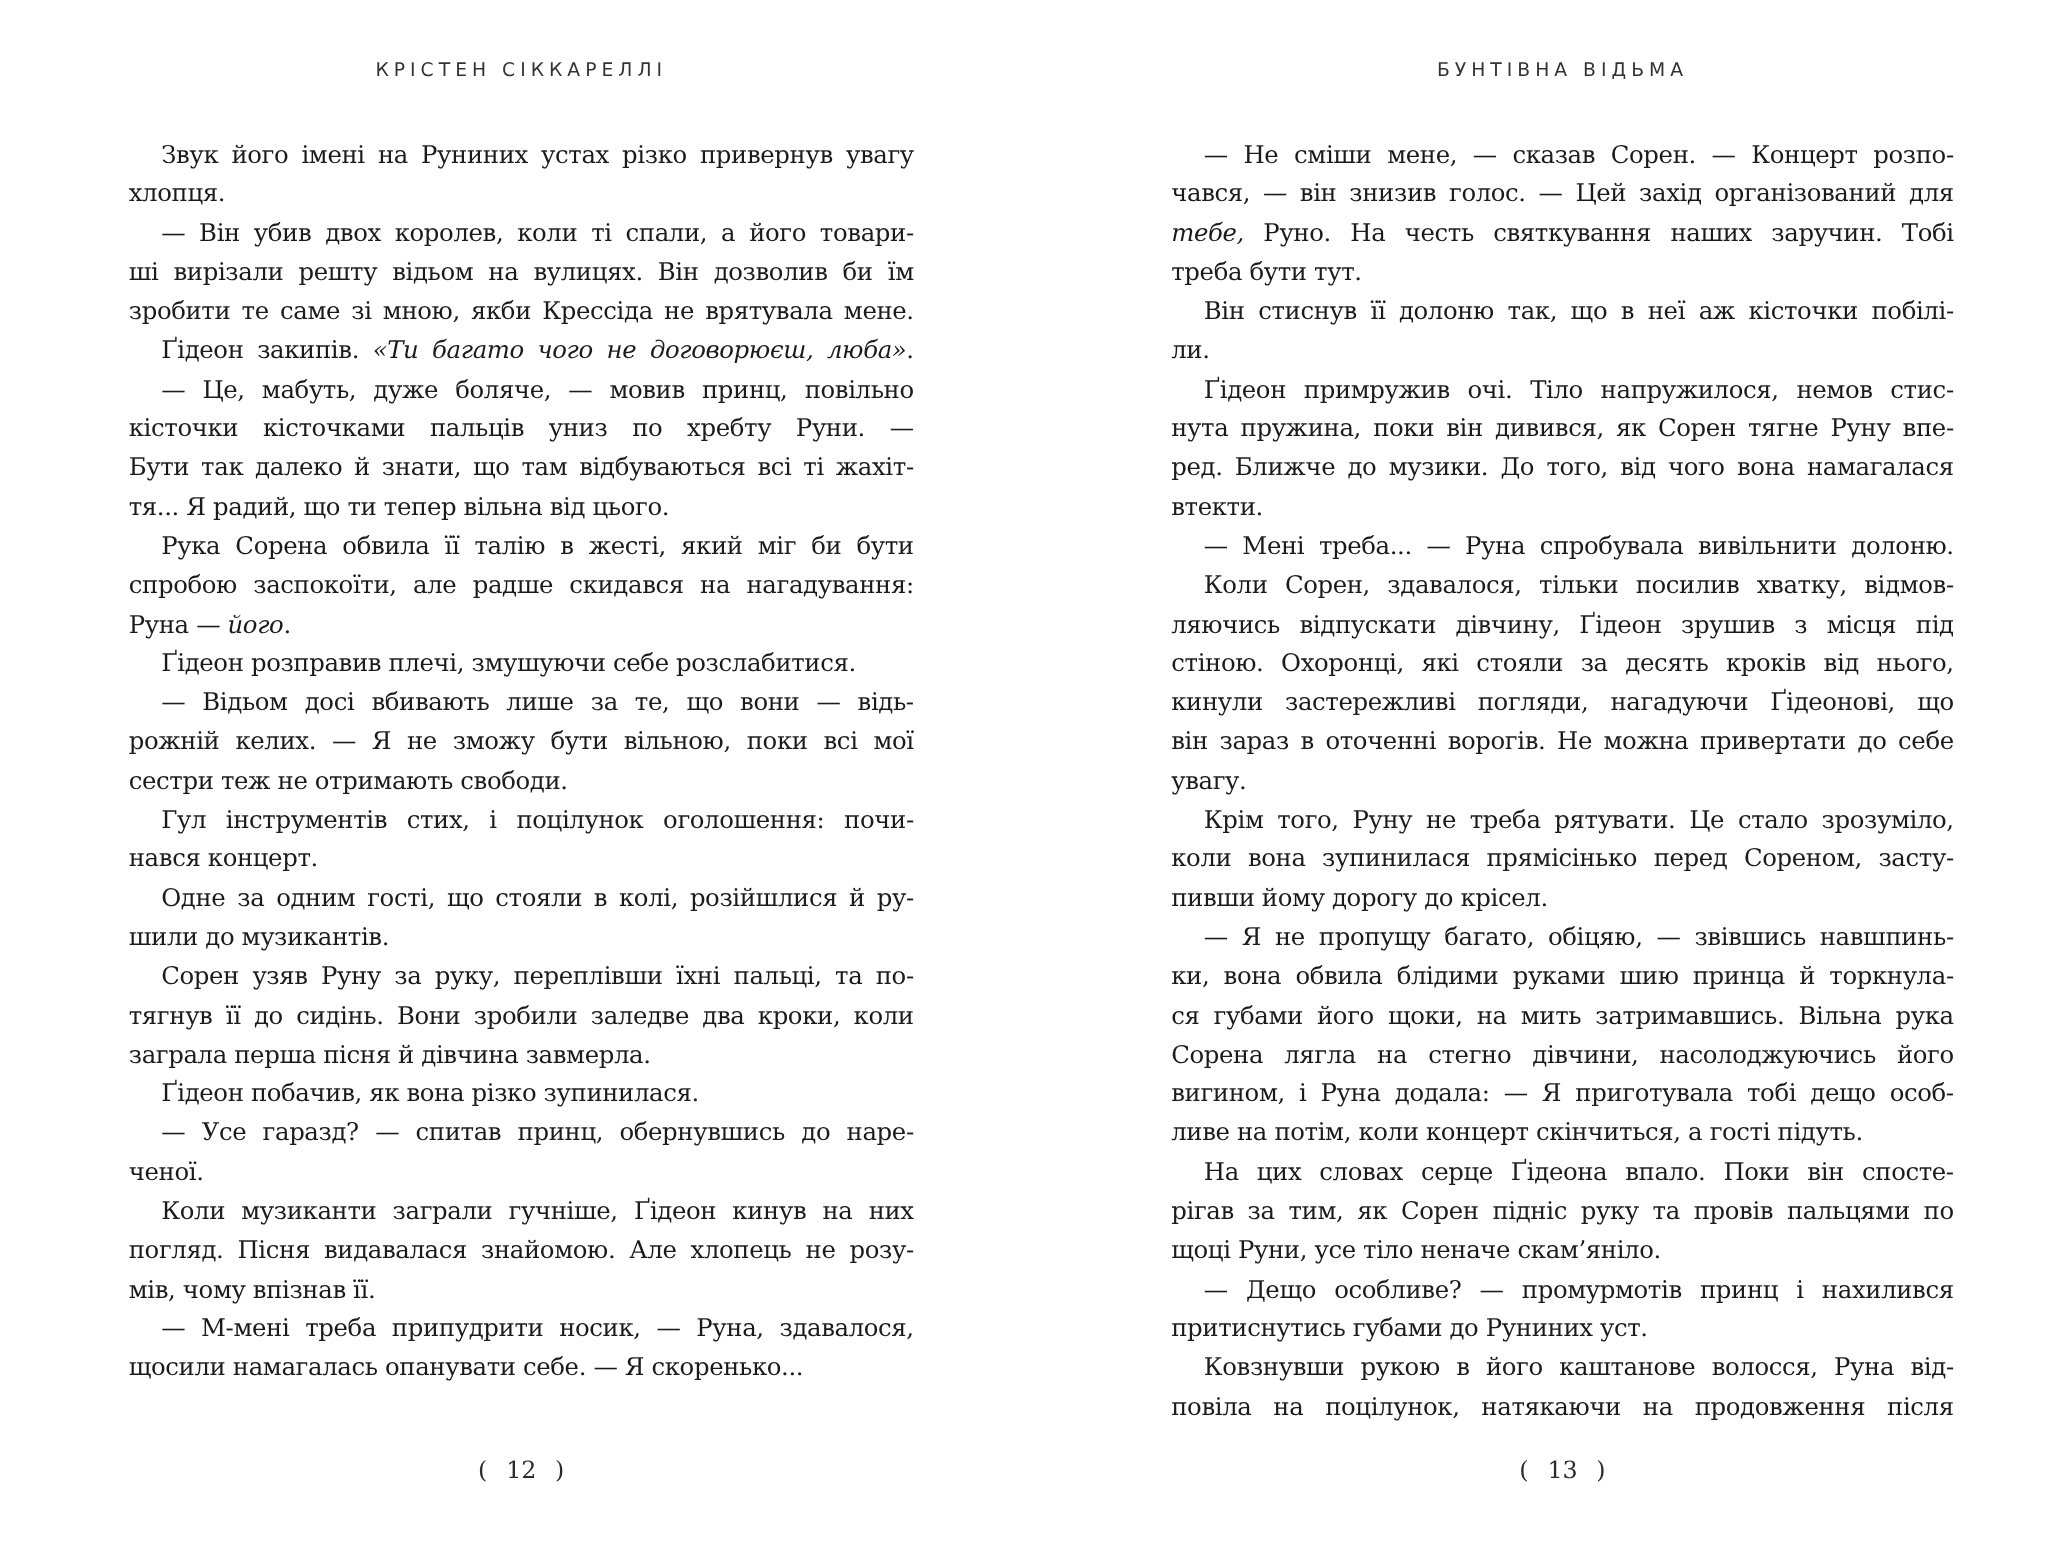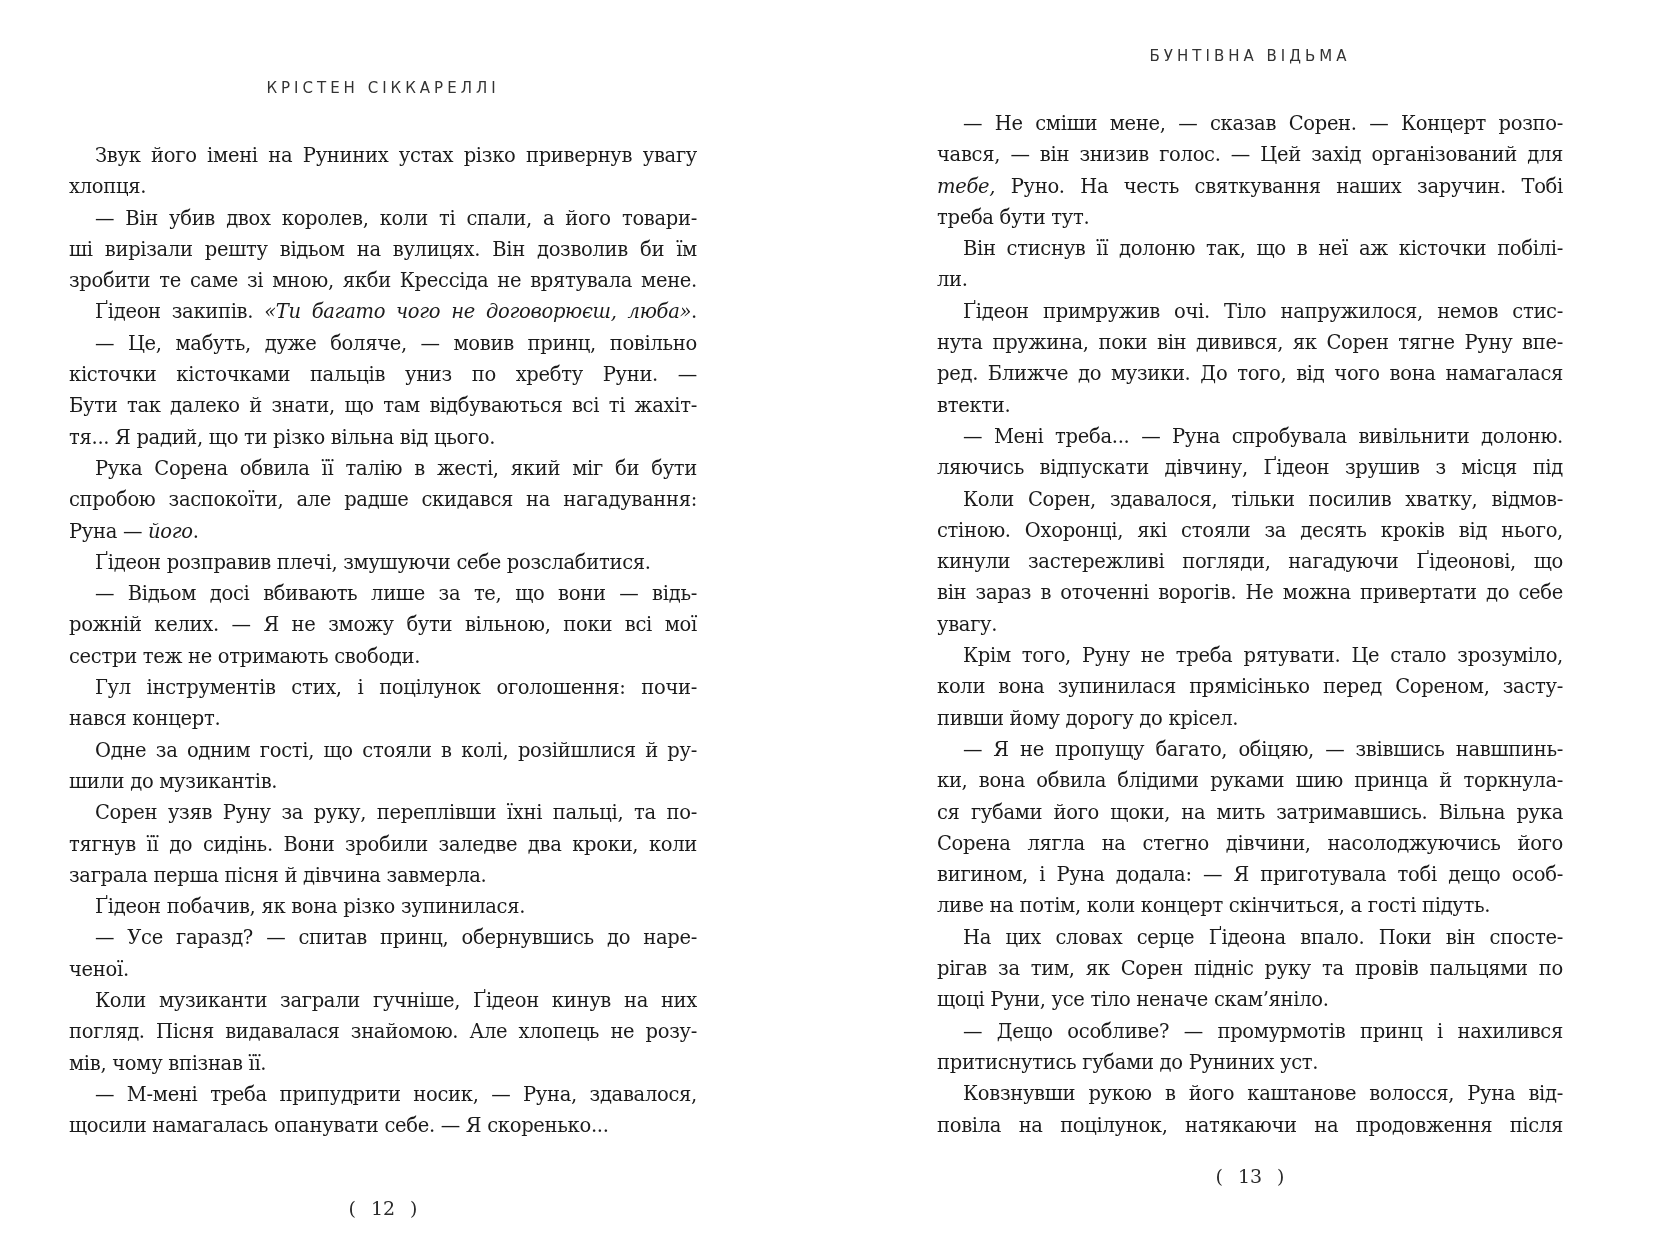--- a/index.html
+++ b/index.html
@@ -4,21 +4,21 @@
 <style>
   html,body{margin:0;padding:0;}
   body{
     width:1654px;height:1240px;
     background:#ffffff;
     position:relative;
     font-family:"DejaVu Serif",serif;
     overflow:hidden;
   }
   .page{position:absolute;top:0;bottom:0;}
-  .page.left{left:69px;width:628px;margin-top:32px;}
+  .page.left{left:103px;width:628px;}
   .page.right{left:937px;width:626px;}
 
   .running-header{
     position:absolute;top:47px;left:0;right:0;
     text-align:center;
     font-family:"DejaVu Sans",sans-serif;
     font-size:15px;
     letter-spacing:4px;
     color:#333333;
     white-space:nowrap;
@@ -65,21 +65,21 @@
           <div class="line">ші вирізали решту відьом на вулицях. Він дозволив би їм</div>
           <div class="line">зробити те саме зі мною, якби Крессіда не врятувала мене.</div>
         </div>
         <div class="para">
           <div class="line first">Ґідеон закипів. <i>«Ти багато чого не договорюєш, люба»</i>.</div>
         </div>
         <div class="para">
           <div class="line first">— Це, мабуть, дуже боляче, — мовив принц, повільно</div>
           <div class="line">кісточки кісточками пальців униз по хребту Руни. —</div>
           <div class="line">Бути так далеко й знати, що там відбуваються всі ті жахіт-</div>
-          <div class="line end">тя... Я радий, що ти різко вільна від цього.</div>
+          <div class="line end">тя... Я радий, що ти тепер вільна від цього.</div>
         </div>
         <div class="para">
           <div class="line first">Рука Сорена обвила її талію в жесті, який міг би бути</div>
           <div class="line">спробою заспокоїти, але радше скидався на нагадування:</div>
           <div class="line end">Руна — <i>його</i>.</div>
         </div>
         <div class="para">
           <div class="line first end">Ґідеон розправив плечі, змушуючи себе розслабитися.</div>
         </div>
         <div class="para">
@@ -140,22 +140,22 @@
         <div class="para">
           <div class="line first">Ґідеон примружив очі. Тіло напружилося, немов стис-</div>
           <div class="line">нута пружина, поки він дивився, як Сорен тягне Руну впе-</div>
           <div class="line">ред. Ближче до музики. До того, від чого вона намагалася</div>
           <div class="line end">втекти.</div>
         </div>
         <div class="para">
           <div class="line first">— Мені треба... — Руна спробувала вивільнити долоню.</div>
         </div>
         <div class="para">
+          <div class="line first">Коли Сорен, здавалося, тільки посилив хватку, відмов-</div>
           <div class="line">ляючись відпускати дівчину, Ґідеон зрушив з місця під</div>
-          <div class="line first">Коли Сорен, здавалося, тільки посилив хватку, відмов-</div>
           <div class="line">стіною. Охоронці, які стояли за десять кроків від нього,</div>
           <div class="line">кинули застережливі погляди, нагадуючи Ґідеонові, що</div>
           <div class="line">він зараз в оточенні ворогів. Не можна привертати до себе</div>
           <div class="line end">увагу.</div>
         </div>
         <div class="para">
           <div class="line first">Крім того, Руну не треба рятувати. Це стало зрозуміло,</div>
           <div class="line">коли вона зупинилася прямісінько перед Сореном, засту-</div>
           <div class="line end">пивши йому дорогу до крісел.</div>
         </div>

